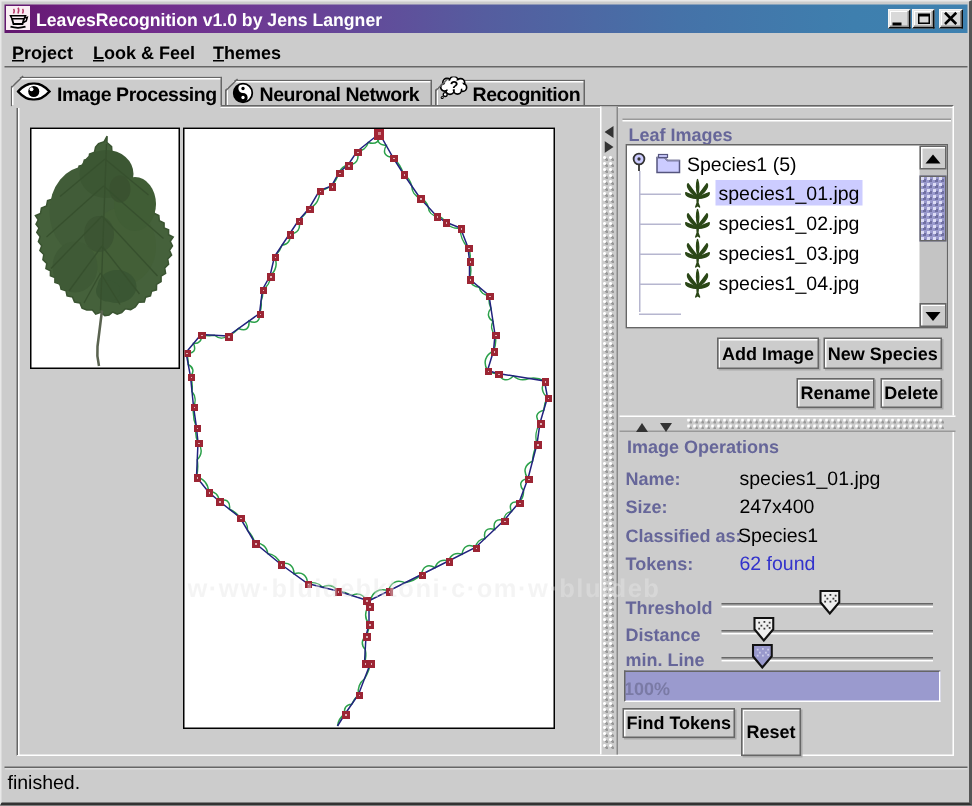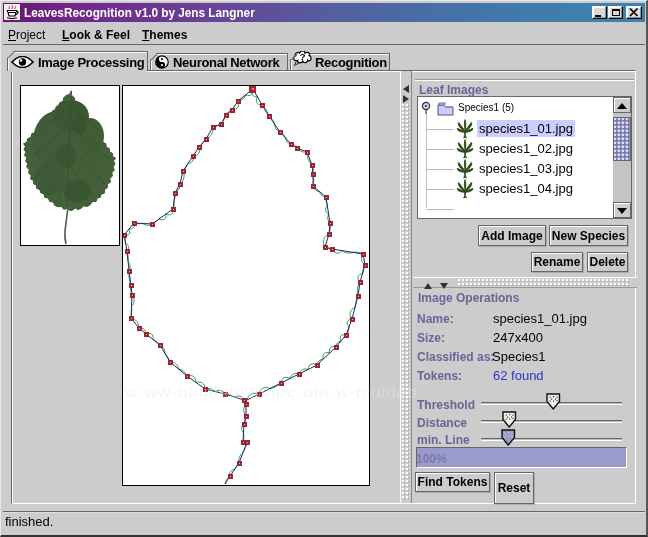--- a/index.html
+++ b/index.html
@@ -28,21 +28,21 @@
 <div class="winbtn" style="left:608px;top:6px;width:15px;height:13px">
     <div class="abs" style="left:3px;top:2px;width:8px;height:7px;border:1px solid #000;border-top-width:2px"></div>
   </div>
 <div class="winbtn" style="left:626px;top:6px;width:16px;height:13px">
     <svg width="14" height="11" style="position:absolute;left:0;top:0">
       <path d="M3,1.5 L10.5,9 M10.5,1.5 L3,9" stroke="#000" stroke-width="1.7"></path>
     </svg>
   </div>
 
 <div class="abs" style="left:3px;top:22px;width:642px;height:23px;background:#cccccc;border-bottom:1px solid #666"></div>
-<div class="abs" style="left:8px;top:28px;font-weight:normal;font-size:12px"><span style="text-decoration:underline">P</span>roject</div>
+<div class="abs" style="left:8px;top:28px;font-weight:bold;font-size:12px"><span style="text-decoration:underline">P</span>roject</div>
 <div class="abs" style="left:62px;top:28px;font-weight:bold;font-size:12px"><span style="text-decoration:underline">L</span>ook &amp; Feel</div>
 <div class="abs" style="left:142px;top:28px;font-weight:bold;font-size:12px"><span style="text-decoration:underline">T</span>hemes</div>
 
 <div class="abs" style="left:150px;top:53px;width:138px;height:18px;background:#c6c6c6;border:1px solid #666;border-bottom:none;box-shadow:inset 1px 1px 0 #fff;clip-path:polygon(0 7px,7px 0,100% 0,100% 100%,0 100%)"></div>
 <div class="abs" style="left:155px;top:55px"><svg width="14" height="14" viewBox="0 0 14 14">
       <circle cx="7" cy="7" r="6.2" fill="#fff" stroke="#000" stroke-width="1.2"></circle>
       <path d="M7,0.8 A6.2,6.2 0 0 0 7,13.2 A3.1,3.1 0 0 0 7,7 A3.1,3.1 0 0 1 7,0.8 Z" fill="#000"></path>
       <circle cx="7" cy="4" r="1.1" fill="#000"></circle>
       <circle cx="7" cy="10" r="1.1" fill="#fff"></circle>
     </svg></div>
@@ -263,21 +263,21 @@
   <div style="position:absolute;left:3px;top:4px"><svg width="10" height="14" viewBox="0 0 10 14">
         <circle cx="5" cy="5" r="3.6" fill="#ccccff" stroke="#333" stroke-width="1.2"></circle>
         <circle cx="5" cy="5" r="1.1" fill="#333"></circle>
         <line x1="5" y1="9" x2="5" y2="13" stroke="#333" stroke-width="1.2"></line>
       </svg></div>
   <div style="position:absolute;left:19px;top:5px"><svg width="17" height="14" viewBox="0 0 17 14">
         <path d="M1,3 L6,3 L8,5 L16,5 L16,13 L1,13 Z" fill="#ccccff" stroke="#55557e" stroke-width="1"></path>
         <path d="M1,3 L6,3 L8,5 L16,5" fill="none" stroke="#8888aa" stroke-width="1"></path>
         <rect x="2" y="1" width="6" height="2" fill="#ccccff" stroke="#55557e" stroke-width="0.8"></rect>
       </svg></div>
-  <div style="position:absolute;left:40px;top:5px;font-size:10px">Species1 (5)</div>
+  <div style="position:absolute;left:40px;top:5px;font-size:13px">Species1 (5)</div>
   <div style="position:absolute;left:8px;top:17px;width:1px;height:94px;background:#b6b6cf"></div>
     <div style="position:absolute;left:8px;top:32px;width:28px;height:1px;background:#b6b6cf"></div>
     <div style="position:absolute;left:8px;top:52px;width:28px;height:1px;background:#b6b6cf"></div>
     <div style="position:absolute;left:8px;top:72px;width:28px;height:1px;background:#b6b6cf"></div>
     <div style="position:absolute;left:8px;top:92px;width:28px;height:1px;background:#b6b6cf"></div>
     <div style="position:absolute;left:8px;top:112px;width:28px;height:1px;background:#b6b6cf"></div>
   <div style="position:absolute;left:38px;top:22px;width:155px;height:19px">
 <div style="position:absolute;left:0px;top:0px"><svg width="18" height="20" viewBox="0 0 18 20">
           <g fill="#2b4717" stroke="#2b4717" stroke-width="0.9" stroke-linejoin="round">
 <path d="M9,0.6 Q10.6,5 9.2,11.5 Q7.6,5 9,0.6 Z"></path>
@@ -412,12 +412,12 @@
 
 <div class="abs" style="left:416px;top:447px;width:211px;height:21px;background:#9a9ace;border:1px solid #666;border-right-color:#fff;border-bottom-color:#fff"></div>
 <div class="abs" style="left:416px;top:452px;width:211px;text-align:left;font-weight:bold;font-size:12px;color:#7a7aa5">100%</div>
 
 <div class="mbtn" style="left:415px;top:472px;width:75px;height:20px;font-size:12px">Find Tokens</div>
 <div class="mbtn" style="left:494px;top:472px;width:40px;height:32px;font-size:12px">Reset</div>
 
 <div class="abs" style="left:3px;top:511px;width:642px;height:21px;background:#cccccc;border-top:1px solid #666;box-shadow:inset 0 1px 0 #ddd"></div>
 <div class="abs" style="left:5px;top:514px;font-size:13px">finished.</div>
 
-<div class="abs" style="left:125px;top:383px;width:523px;font-weight:normal;font-size:17px;letter-spacing:1px;color:#e7e7e7;opacity:0.42;overflow:hidden;white-space:nowrap">w·ww·bluidebktoni·c·om·w·bluideb</div>
+<div class="abs" style="left:125px;top:383px;width:523px;font-weight:bold;font-size:17px;letter-spacing:1px;color:#e7e7e7;opacity:0.42;overflow:hidden;white-space:nowrap">w·ww·bluidebktoni·c·om·w·bluideb</div>
 </body></html>

